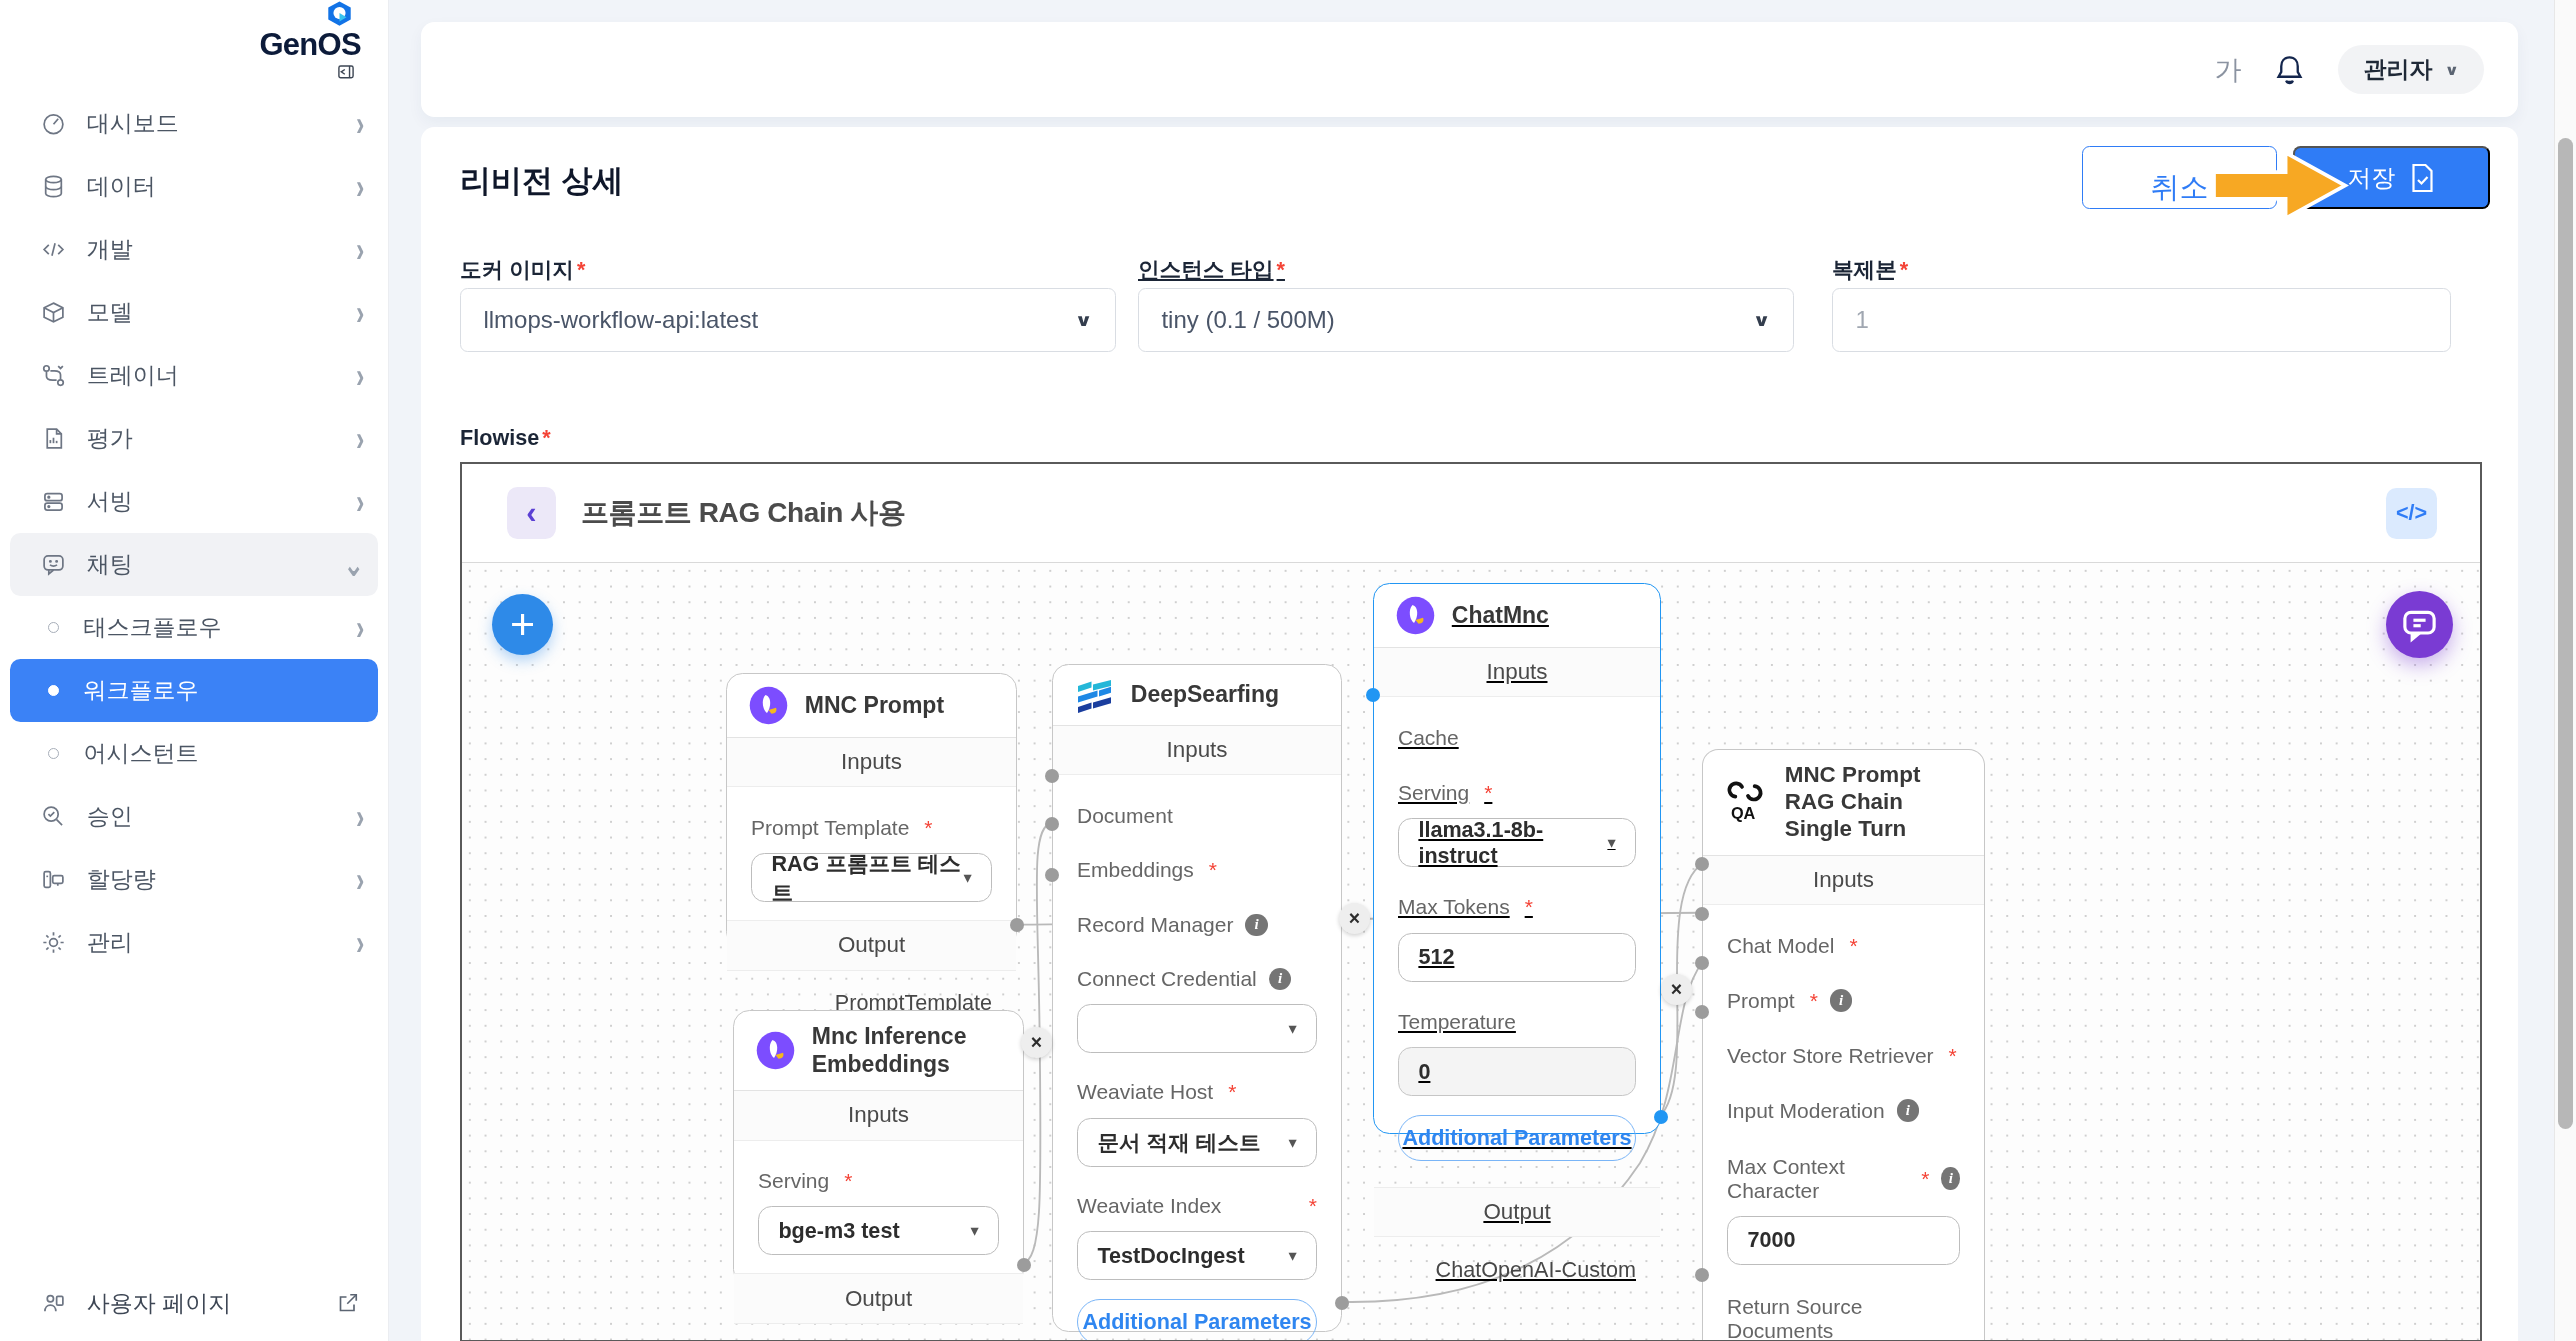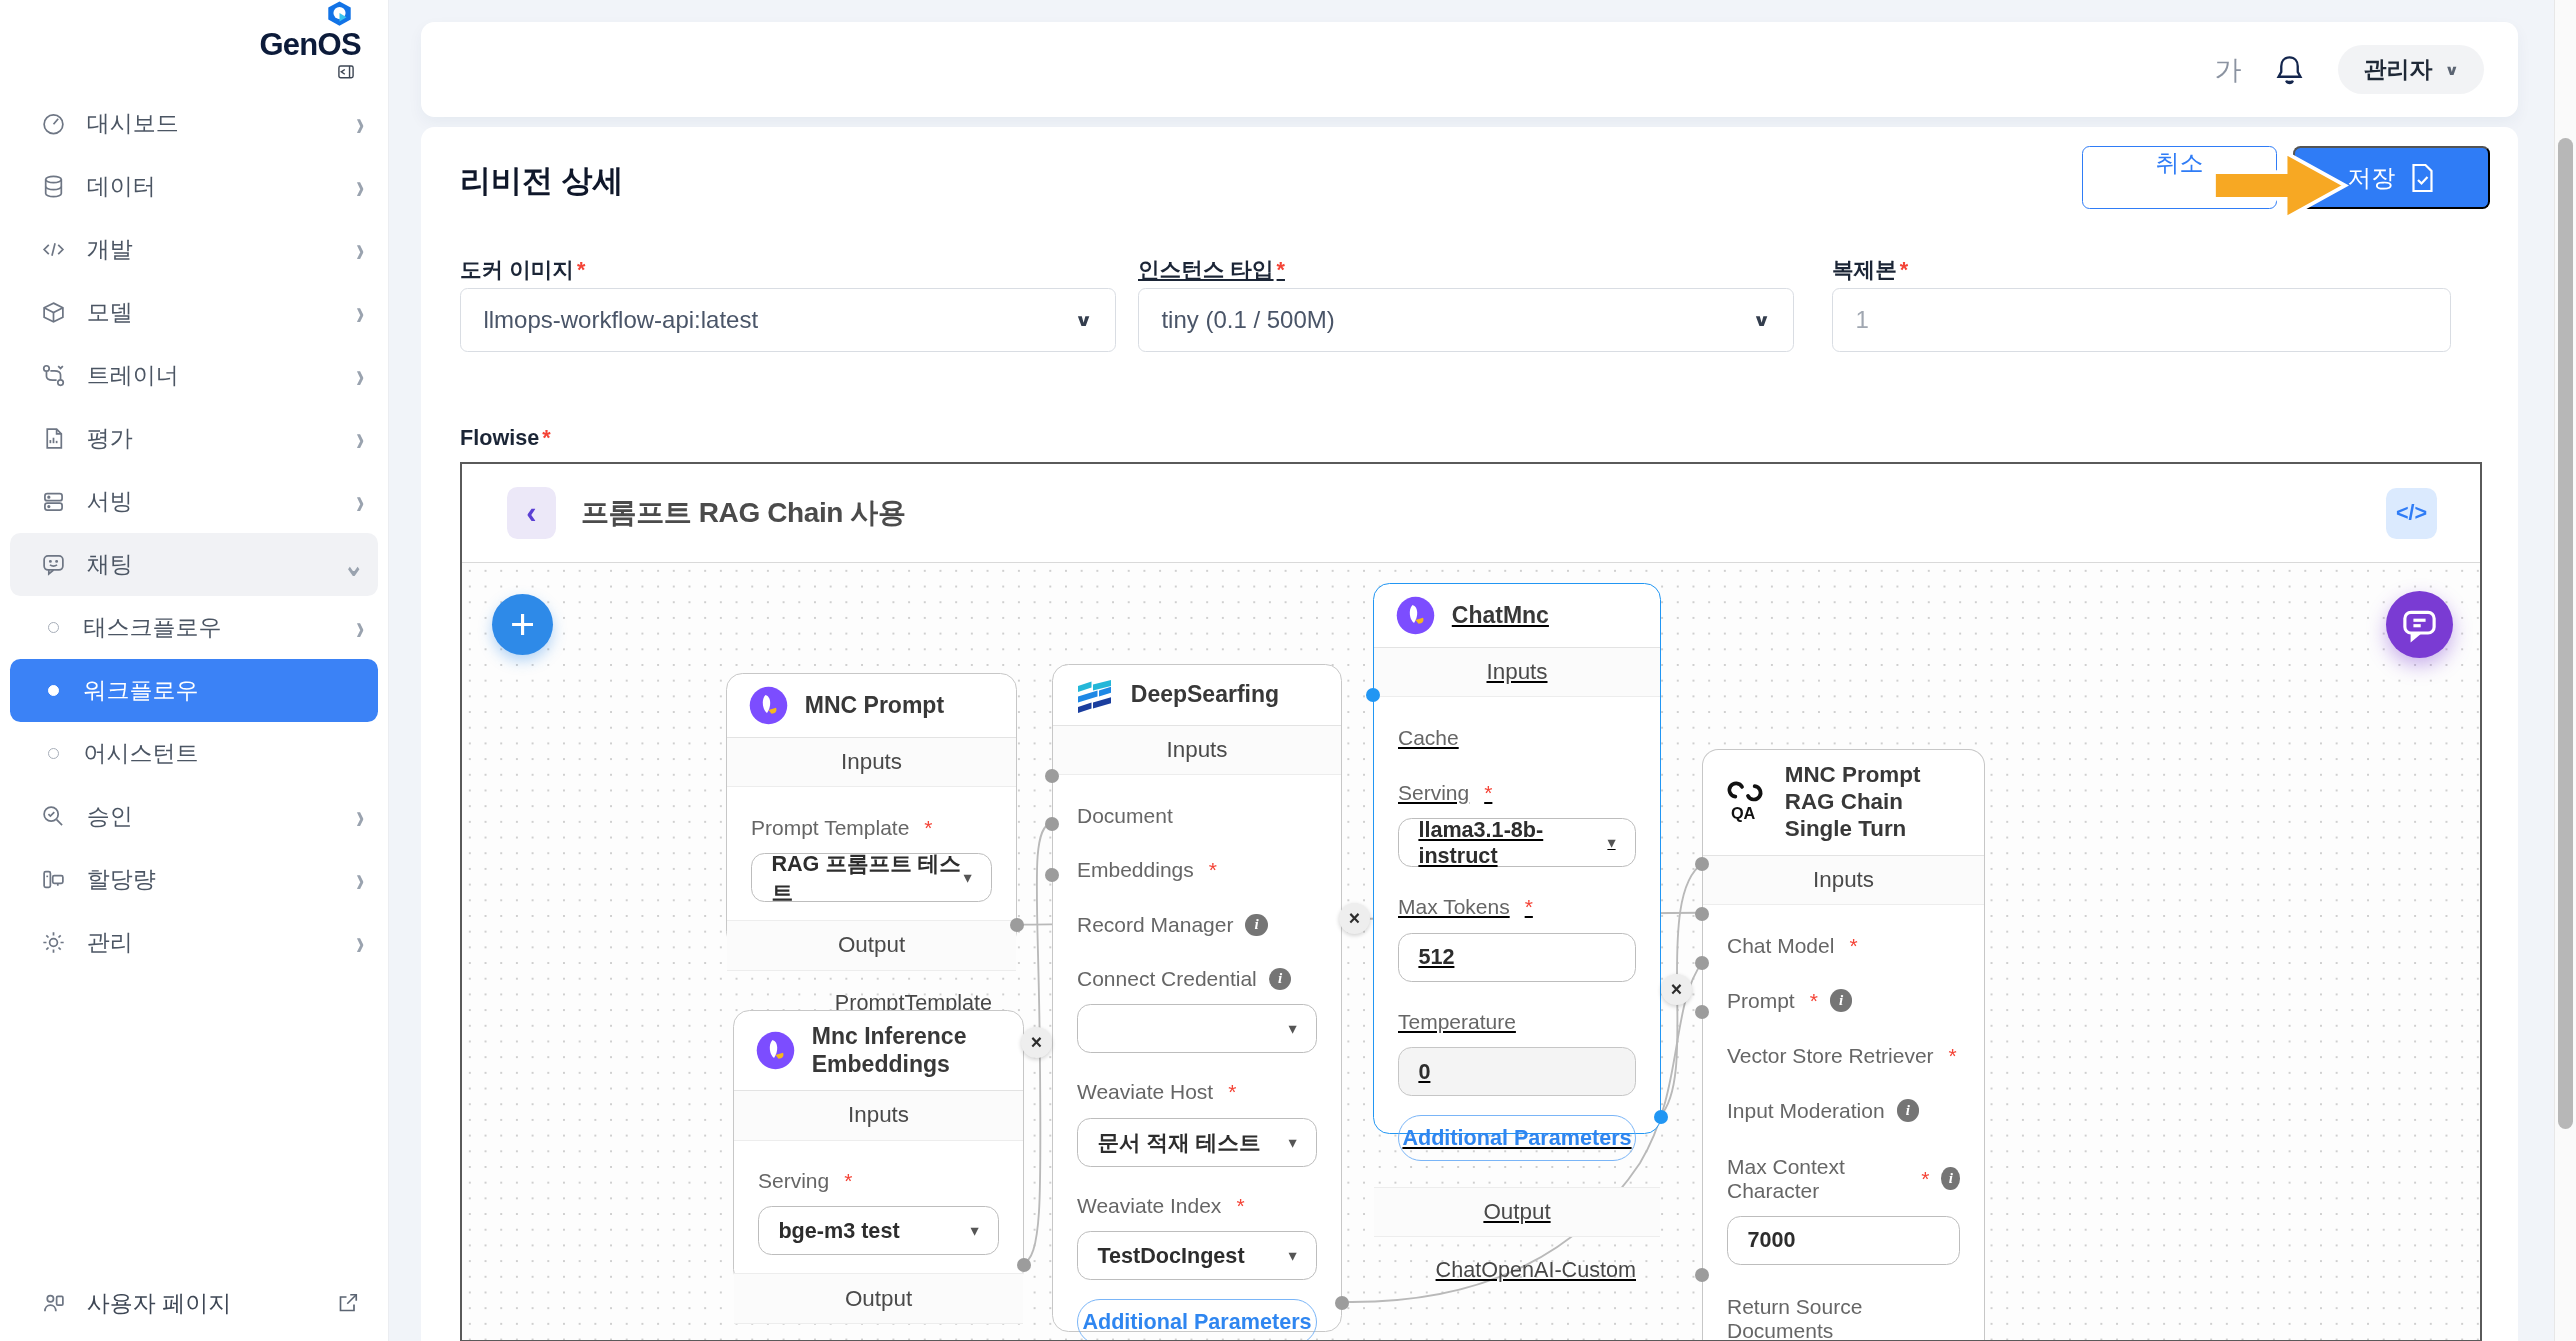--- a/index.html
+++ b/index.html
@@ -30,21 +30,21 @@
 
   
   .topbar { position:absolute; left:421px; top:22.4px; width:2097px; height:95px; background:#fff; border-radius:13.4px; box-shadow:0 6px 15px rgba(25,50,90,.05); display:flex; align-items:center; justify-content:flex-end; padding-right:34px; gap:33px; }
   .txt-size-btn { font-size:27px; color:#8b93a1; }
   .user-pill { display:flex; align-items:center; gap:12px; background:#f2f3f5; border-radius:745px; height:49px; padding:0 25px; font-size:23px; color:#1f2937; font-weight:bold; }
   .user-pill .dd { font-size:18px; color:#5b6472; transform:scaleY(.8); }
 
   
   .content { position:absolute; left:421px; top:127px; width:2097px; height:1215px; background:#fff; border-radius:13.4px 13.4px 0 0; }
   .page-title { position:absolute; left:39px; top:33px; font-size:31px; font-weight:bold; color:#0f172a; }
-  .btn-cancel { position:absolute; left:1661px; top:19.4px; width:195px; height:63px; border:1.5px solid #2f7cf6; border-radius:7.5px; background:#fff; color:#2f7cf6; font-size:24px; display:flex; align-items:flex-start; justify-content:center; }
+  .btn-cancel { position:absolute; left:1661px; top:19.4px; width:195px; height:63px; border:1.5px solid #2f7cf6; border-radius:7.5px; background:#fff; color:#2f7cf6; font-size:29px; display:flex; align-items:flex-end; justify-content:center; }
   .btn-save { position:absolute; left:1872px; top:19.4px; width:197px; height:63px; border-radius:7.5px; background:#2f7cf6; color:#fff; font-size:24px; display:flex; align-items:center; justify-content:center; gap:13.4px; }
   .arrow-cue { position:absolute; left:1790px; top:21px; width:138px; height:75px; z-index:5; }
 
   .field-label { position:absolute; font-size:21.6px; font-weight:bold; color:#1b2536; }
   .req { color:#f44336; margin-left:3px; }
   .fbox { position:absolute; top:161px; height:64px; border:1.5px solid #d9dde3; border-radius:7.5px; background:#fff; display:flex; align-items:center; padding:0 22.4px; font-size:24px; color:#4a5568; }
   .fbox .sel-caret { margin-left:auto; font-size:22.4px; color:#333d4d; transform:scaleY(.75); font-weight:bold; }
   .muted-val { color:#a0a7b1; }
 
   
@@ -443,21 +443,21 @@
               <span class="ncaret">▾</span>
             </div>
             <div class="flabel" style="margin-top:27px;">
               <span>Weaviate Host</span>
                 <span class="req">*</span>
             </div>
             <div class="nselect">
               <span>문서 적재 테스트</span>
               <span class="ncaret">▾</span>
             </div>
-            <div class="flabel" style="margin-top:27px;">
+            <div class="flabel" style="margin-top:27px;justify-content:space-between;">
               <span>Weaviate Index</span>
                 <span class="req">*</span>
             </div>
             <div class="nselect">
               <span>TestDocIngest</span>
               <span class="ncaret">▾</span>
             </div>
             <div class="addparams">
               <span>Additional Parameters</span>
             </div>

